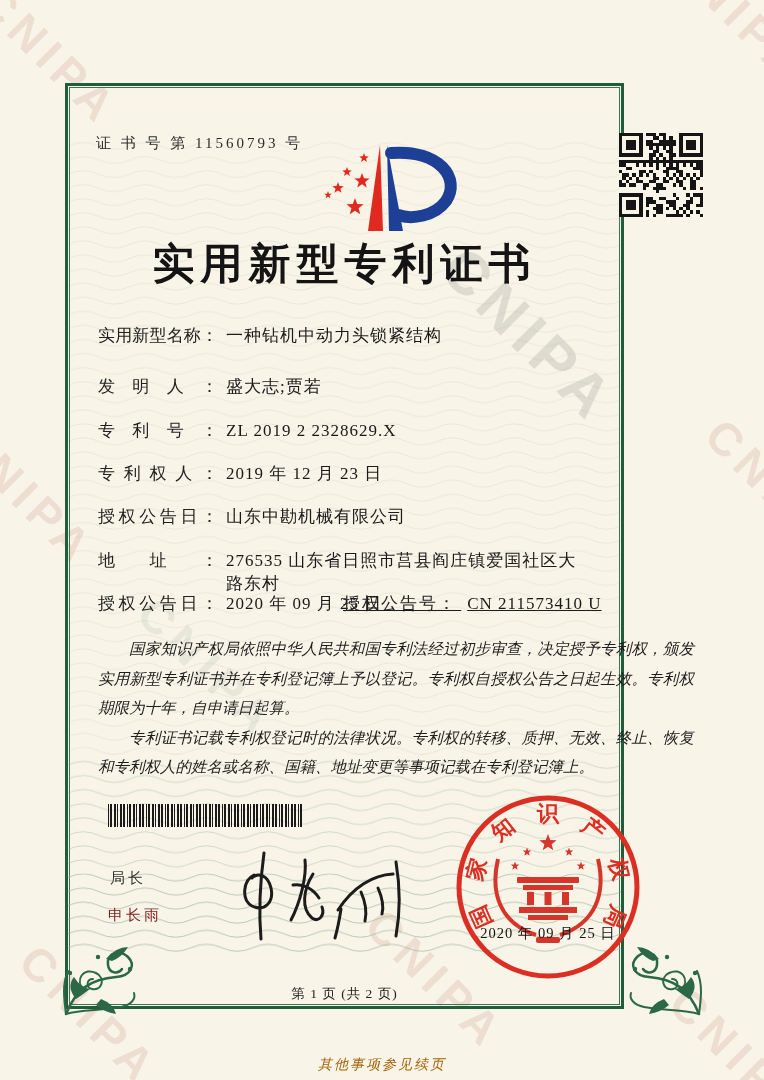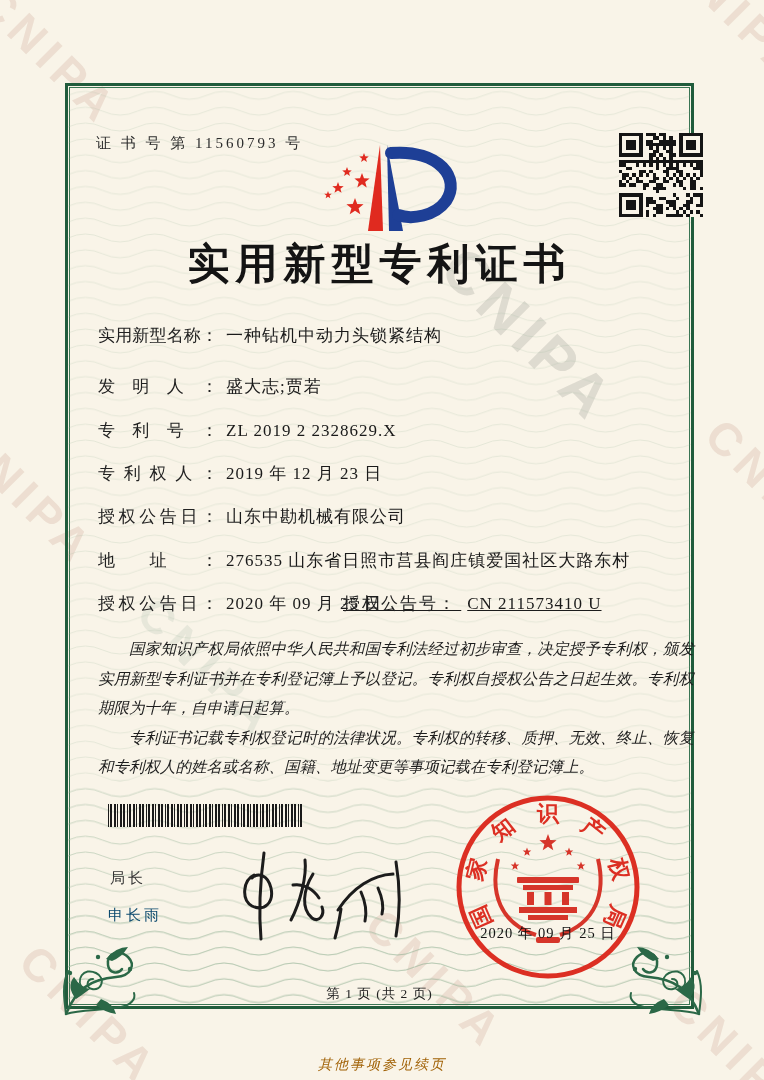--- a/index.html
+++ b/index.html
@@ -5,21 +5,21 @@
   html,body{margin:0;padding:0;background:#efeade;}
   .page{position:relative;width:764px;height:1080px;margin:0 auto;background:#f9f4e8;overflow:hidden;
         font-family:"Liberation Serif","DejaVu Serif",serif;color:#1c1c1c;}
   
   .wm{position:absolute;font-family:"Liberation Sans","DejaVu Sans",sans-serif;font-weight:700;
       letter-spacing:7px;color:rgba(210,172,156,.30);transform:rotate(45deg);white-space:nowrap;
       pointer-events:none;font-size:46px;}
   .wm.grey{color:rgba(148,148,138,.26);font-size:60px;}
   .wm.soft{color:rgba(186,198,182,.28);}
   
-  .frame{position:absolute;left:65px;top:83px;width:629px;height:926px;border:3px solid #215c3c;box-sizing:border-box;}
+  .frame{position:absolute;left:65px;top:83px;width:559px;height:926px;border:3px solid #215c3c;box-sizing:border-box;}
   .frame-inner-line{position:absolute;left:1px;top:1px;right:1px;bottom:1px;border:1px solid #3a7553;pointer-events:none;}
   .waves{position:absolute;left:0;top:0;width:100%;height:100%;pointer-events:none;}
   .flourish{position:absolute;width:100px;height:100px;pointer-events:none;}
   .fl-bl{left:46px;top:929px;}
   .fl-br{left:619px;top:929px;transform:scaleX(-1);}
   
   .cert-no{position:absolute;left:28px;top:48px;font-size:15px;letter-spacing:3px;color:#2c2c2c;}
   .qr{position:absolute;left:551px;top:47px;width:84px;height:84px;}
   .logo{position:absolute;left:232px;top:34px;}
   .title{position:absolute;left:0;right:0;top:150px;text-align:center;font-size:42px;font-weight:700;
@@ -30,21 +30,21 @@
   .pair2{position:absolute;left:245px;top:0;white-space:nowrap;text-decoration:underline;}
   .pair2 .lbl2{letter-spacing:2px;color:#222;}
   .pair2 .val{margin-left:6px;}
   .body-text{position:absolute;left:30px;top:548px;width:596px;font-size:15.5px;line-height:29.5px;
              font-style:italic;text-align:justify;color:#1d1d1d;}
   .body-text p{margin:0;text-indent:2em;}
   .barcode{position:absolute;left:40px;top:718px;}
   .sig-title{position:absolute;left:42px;top:783px;font-family:"Liberation Sans","DejaVu Sans",sans-serif;
              font-size:15px;letter-spacing:3px;color:#333;}
   .sig-name{position:absolute;left:40px;top:820px;font-family:"Liberation Sans","DejaVu Sans",sans-serif;
-            font-size:15px;letter-spacing:3px;color:#0c4a6e;}
+            font-size:15px;letter-spacing:3px;color:#7f1d1d;}
   .sig-hand{position:absolute;left:158px;top:757px;}
   .seal{position:absolute;left:383px;top:704px;}
   .seal-date{position:absolute;left:383px;top:838px;width:194px;text-align:center;font-size:14.5px;
              letter-spacing:1px;color:#141414;}
   .page-info{position:absolute;left:0;right:0;top:899px;text-align:center;font-size:13.5px;color:#222;letter-spacing:1px;}
   .continuation{position:absolute;left:0;right:0;top:1056px;text-align:center;font-style:italic;
                 font-size:14px;color:#a16207;letter-spacing:2px;}
 </style>
 </head>
 <body>

